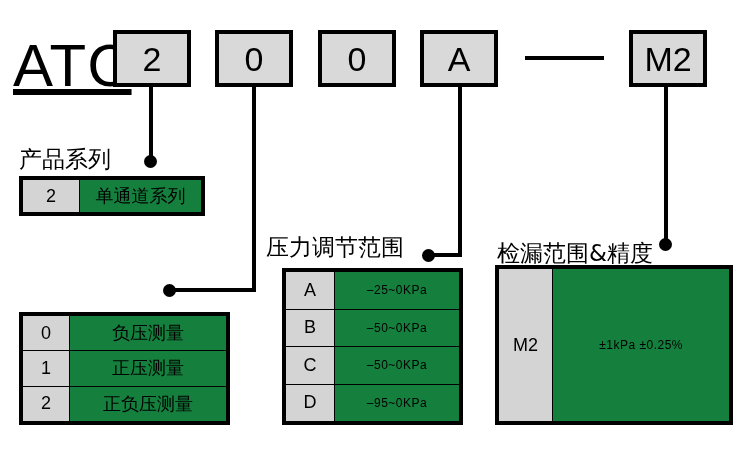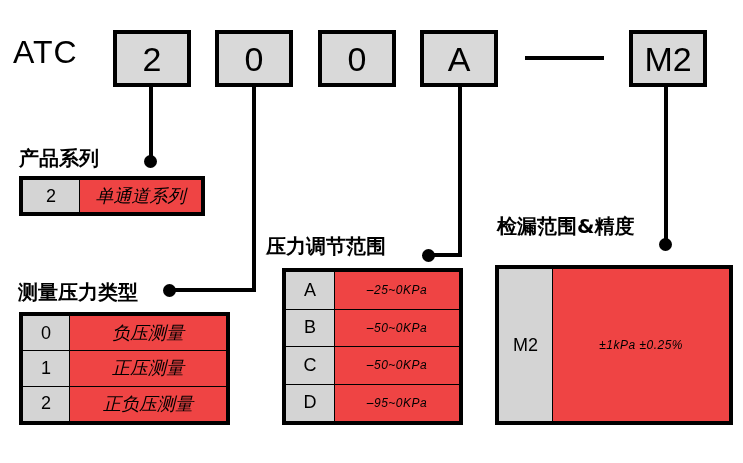--- a/index.html
+++ b/index.html
@@ -15,25 +15,26 @@
     position: relative;
     width: 743px;
     height: 463px;
     background: #ffffff;
     overflow: hidden;
   }
 
   
   .prefix-label {
     position: absolute;
-    font-size: 32px;
+    font-size: 60px;
     letter-spacing: 1px;
     font-weight: 400;
     line-height: 1;
     white-space: nowrap;
+    text-decoration: underline;
   }
   .code-box {
     position: absolute;
     box-sizing: border-box;
     background: #d9d9d9;
     border: 4px solid #000000;
     display: flex;
     align-items: center;
     justify-content: center;
     font-size: 34px;
@@ -60,22 +61,22 @@
     position: absolute;
     width: 13px;
     height: 13px;
     border-radius: 50%;
     background: #000000;
   }
 
   
   .section-title {
     position: absolute;
-    font-size: 20px;
-    font-weight: bold;
+    font-size: 23px;
+    font-weight: normal;
     line-height: 1;
     white-space: nowrap;
     font-family: "DejaVu Sans", "Liberation Sans", sans-serif;
   }
 
   
   .opt-table {
     position: absolute;
     box-sizing: border-box;
     border: 3px solid #000000;
@@ -94,22 +95,21 @@
     font-size: 18px;
     padding: 0;
     font-family: "DejaVu Sans", "Liberation Sans", sans-serif;
   }
   .opt-table td.code {
     background: #d4d4d4;
     font-family: "Liberation Sans", "DejaVu Sans", sans-serif;
     font-size: 18px;
   }
   .opt-table td.desc {
-    background: #ef4444;
-    font-style: italic;
+    background: #15803d;
   }
   .opt-table td.desc.latin {
     font-family: "Liberation Sans", "DejaVu Sans", sans-serif;
     font-size: 12px;
     letter-spacing: 0.5px;
   }
 </style>
 </head>
 <body>
 
@@ -149,21 +149,20 @@
     <table>
       <tbody>
           <tr>
         <td class="code" style="width:56px;">2</td>
         <td class="desc">单通道系列</td>
       </tr>
     </tbody>
       </table>
   </div>
 
-  <div class="section-title" style="left:18px; top:282px;">测量压力类型</div>
 
   <div class="opt-table" style="left:19px; top:312px; width:211px; height:113px;">
     <table>
       <tbody>
           <tr>
         <td class="code" style="width:46px;">0</td>
         <td class="desc">负压测量</td>
       </tr>
       <tr>
         <td class="code">1</td>
@@ -195,21 +194,21 @@
         <td class="desc latin">–50~0KPa</td>
       </tr>
       <tr>
         <td class="code">D</td>
         <td class="desc latin">–95~0KPa</td>
       </tr>
     </tbody>
       </table>
   </div>
 
-  <div class="section-title" style="left:497px; top:216px;">检漏范围&amp;精度</div>
+  <div class="section-title" style="left:497px; top:242px;">检漏范围&amp;精度</div>
 
   <div class="opt-table" style="left:495px; top:265px; width:238px; height:160px;">
     <table>
       <tbody>
       <tr>
         <td class="code">M2</td>
         <td class="desc latin">±1kPa ±0.25%</td>
       </tr>
     </tbody>
       </table>

